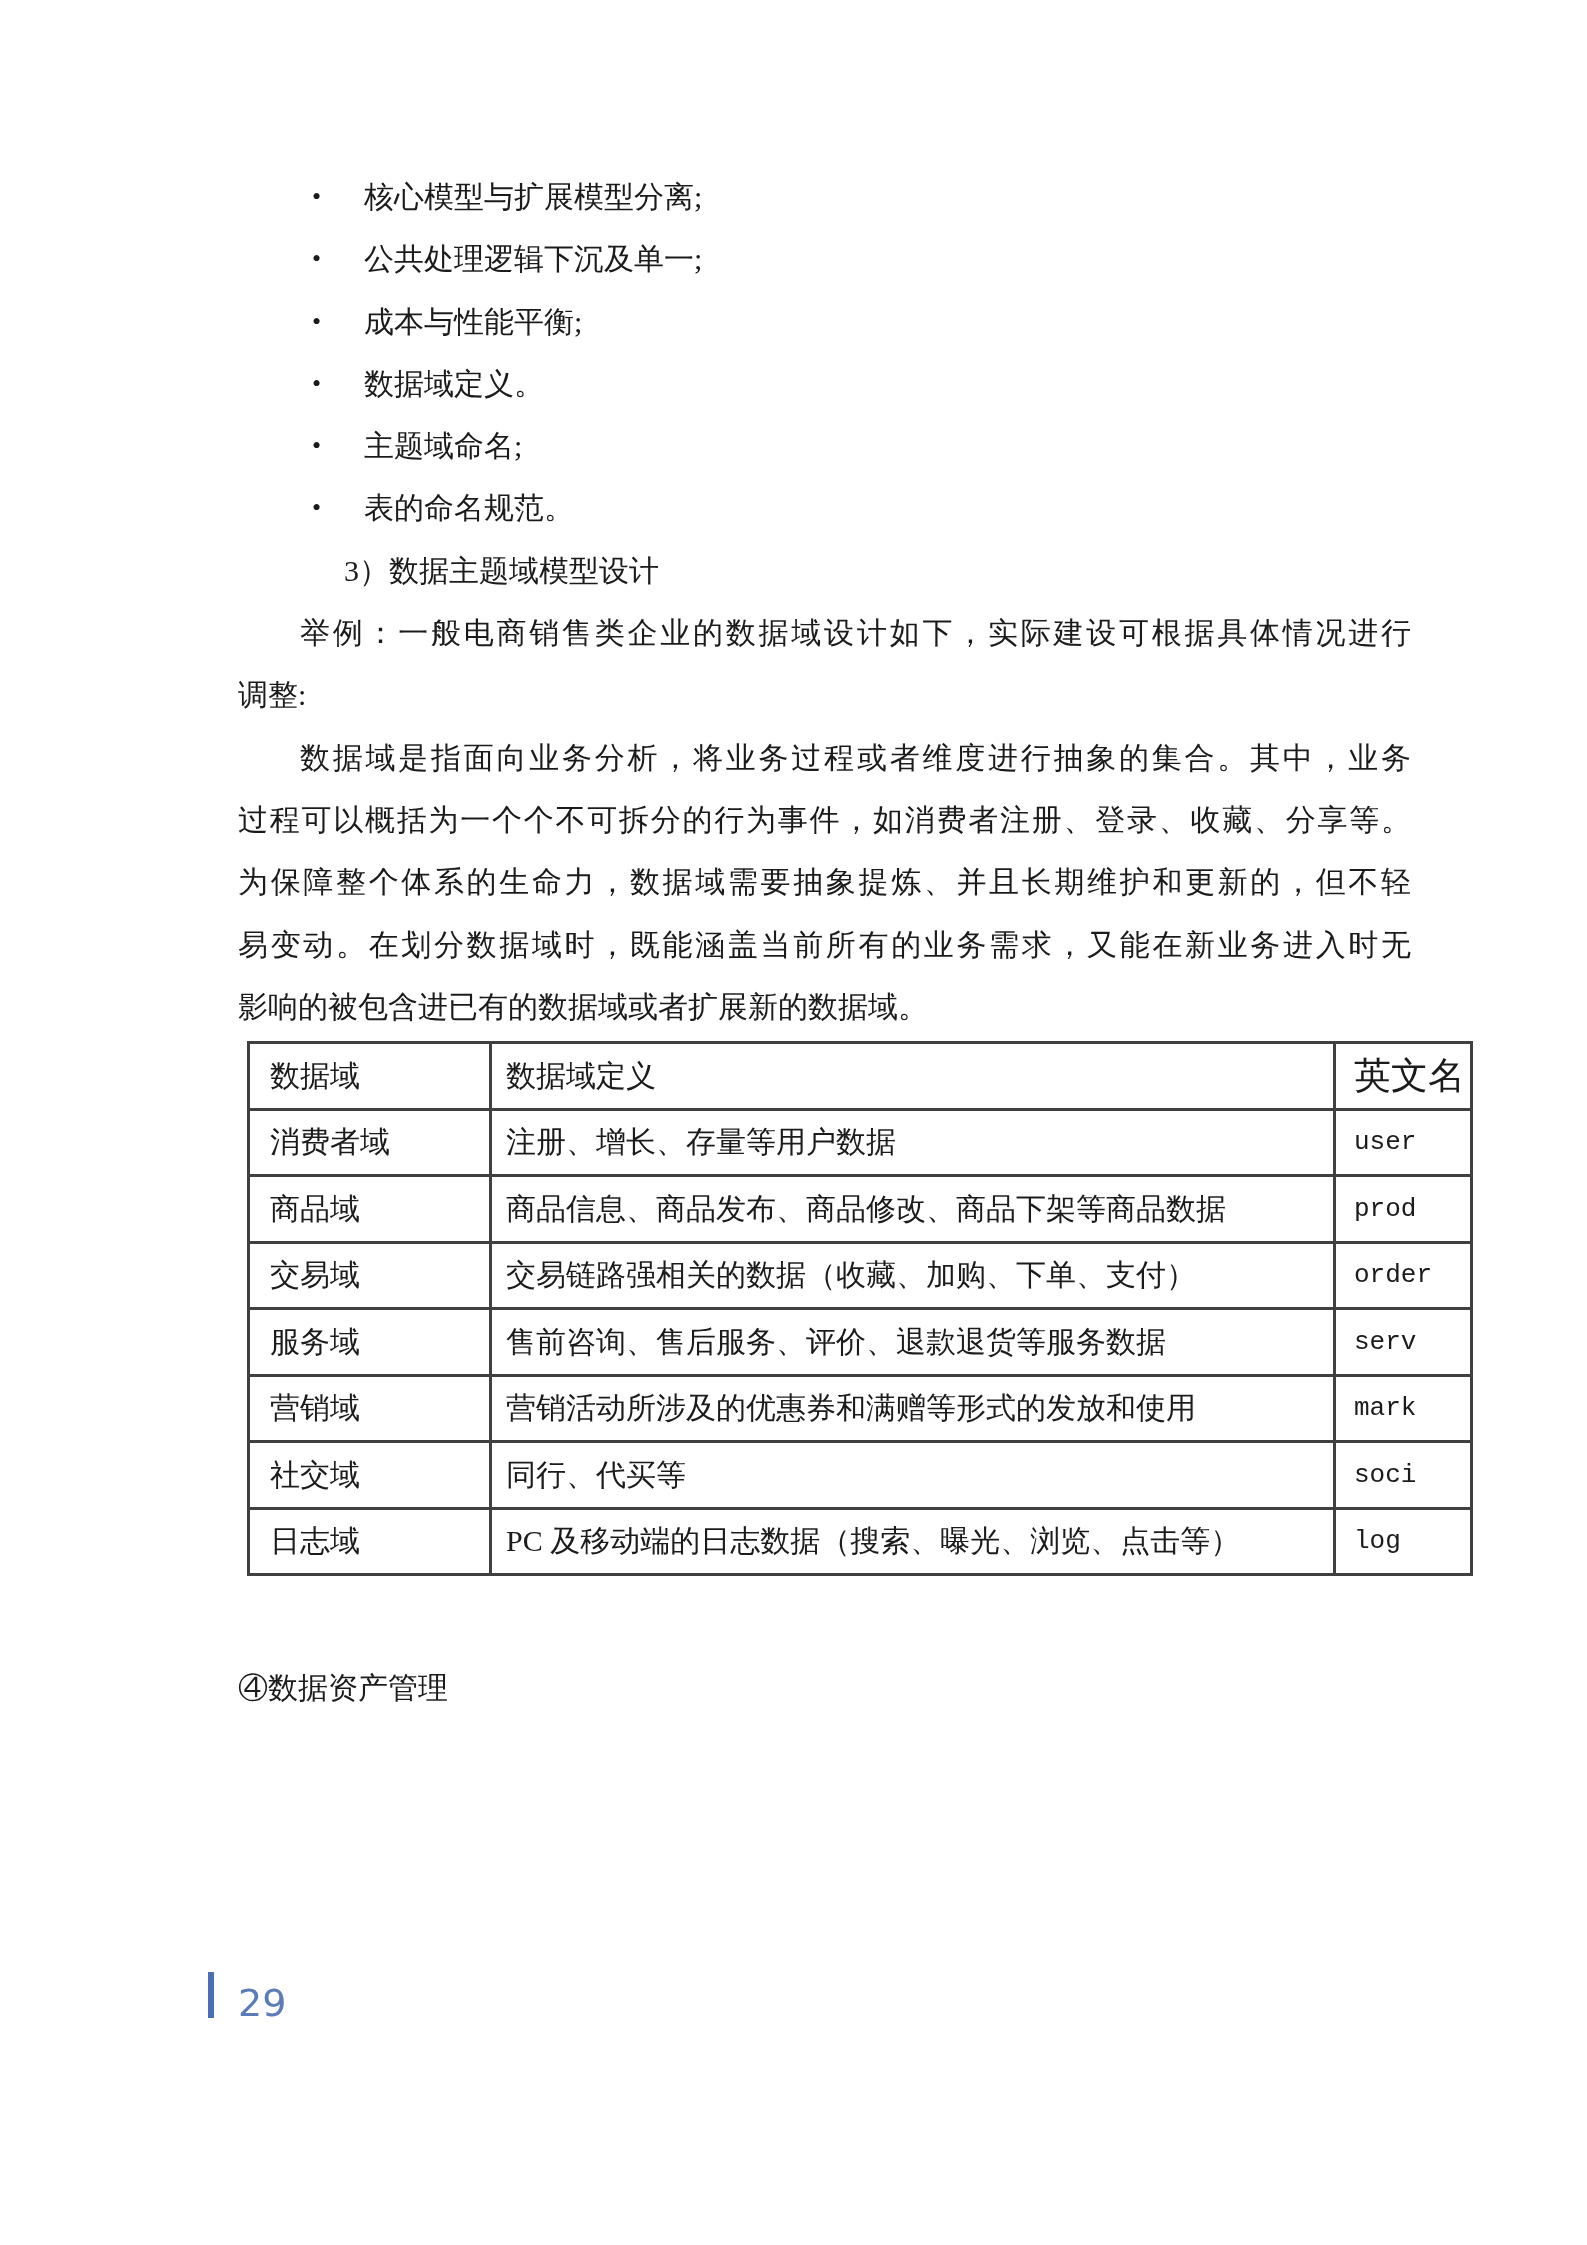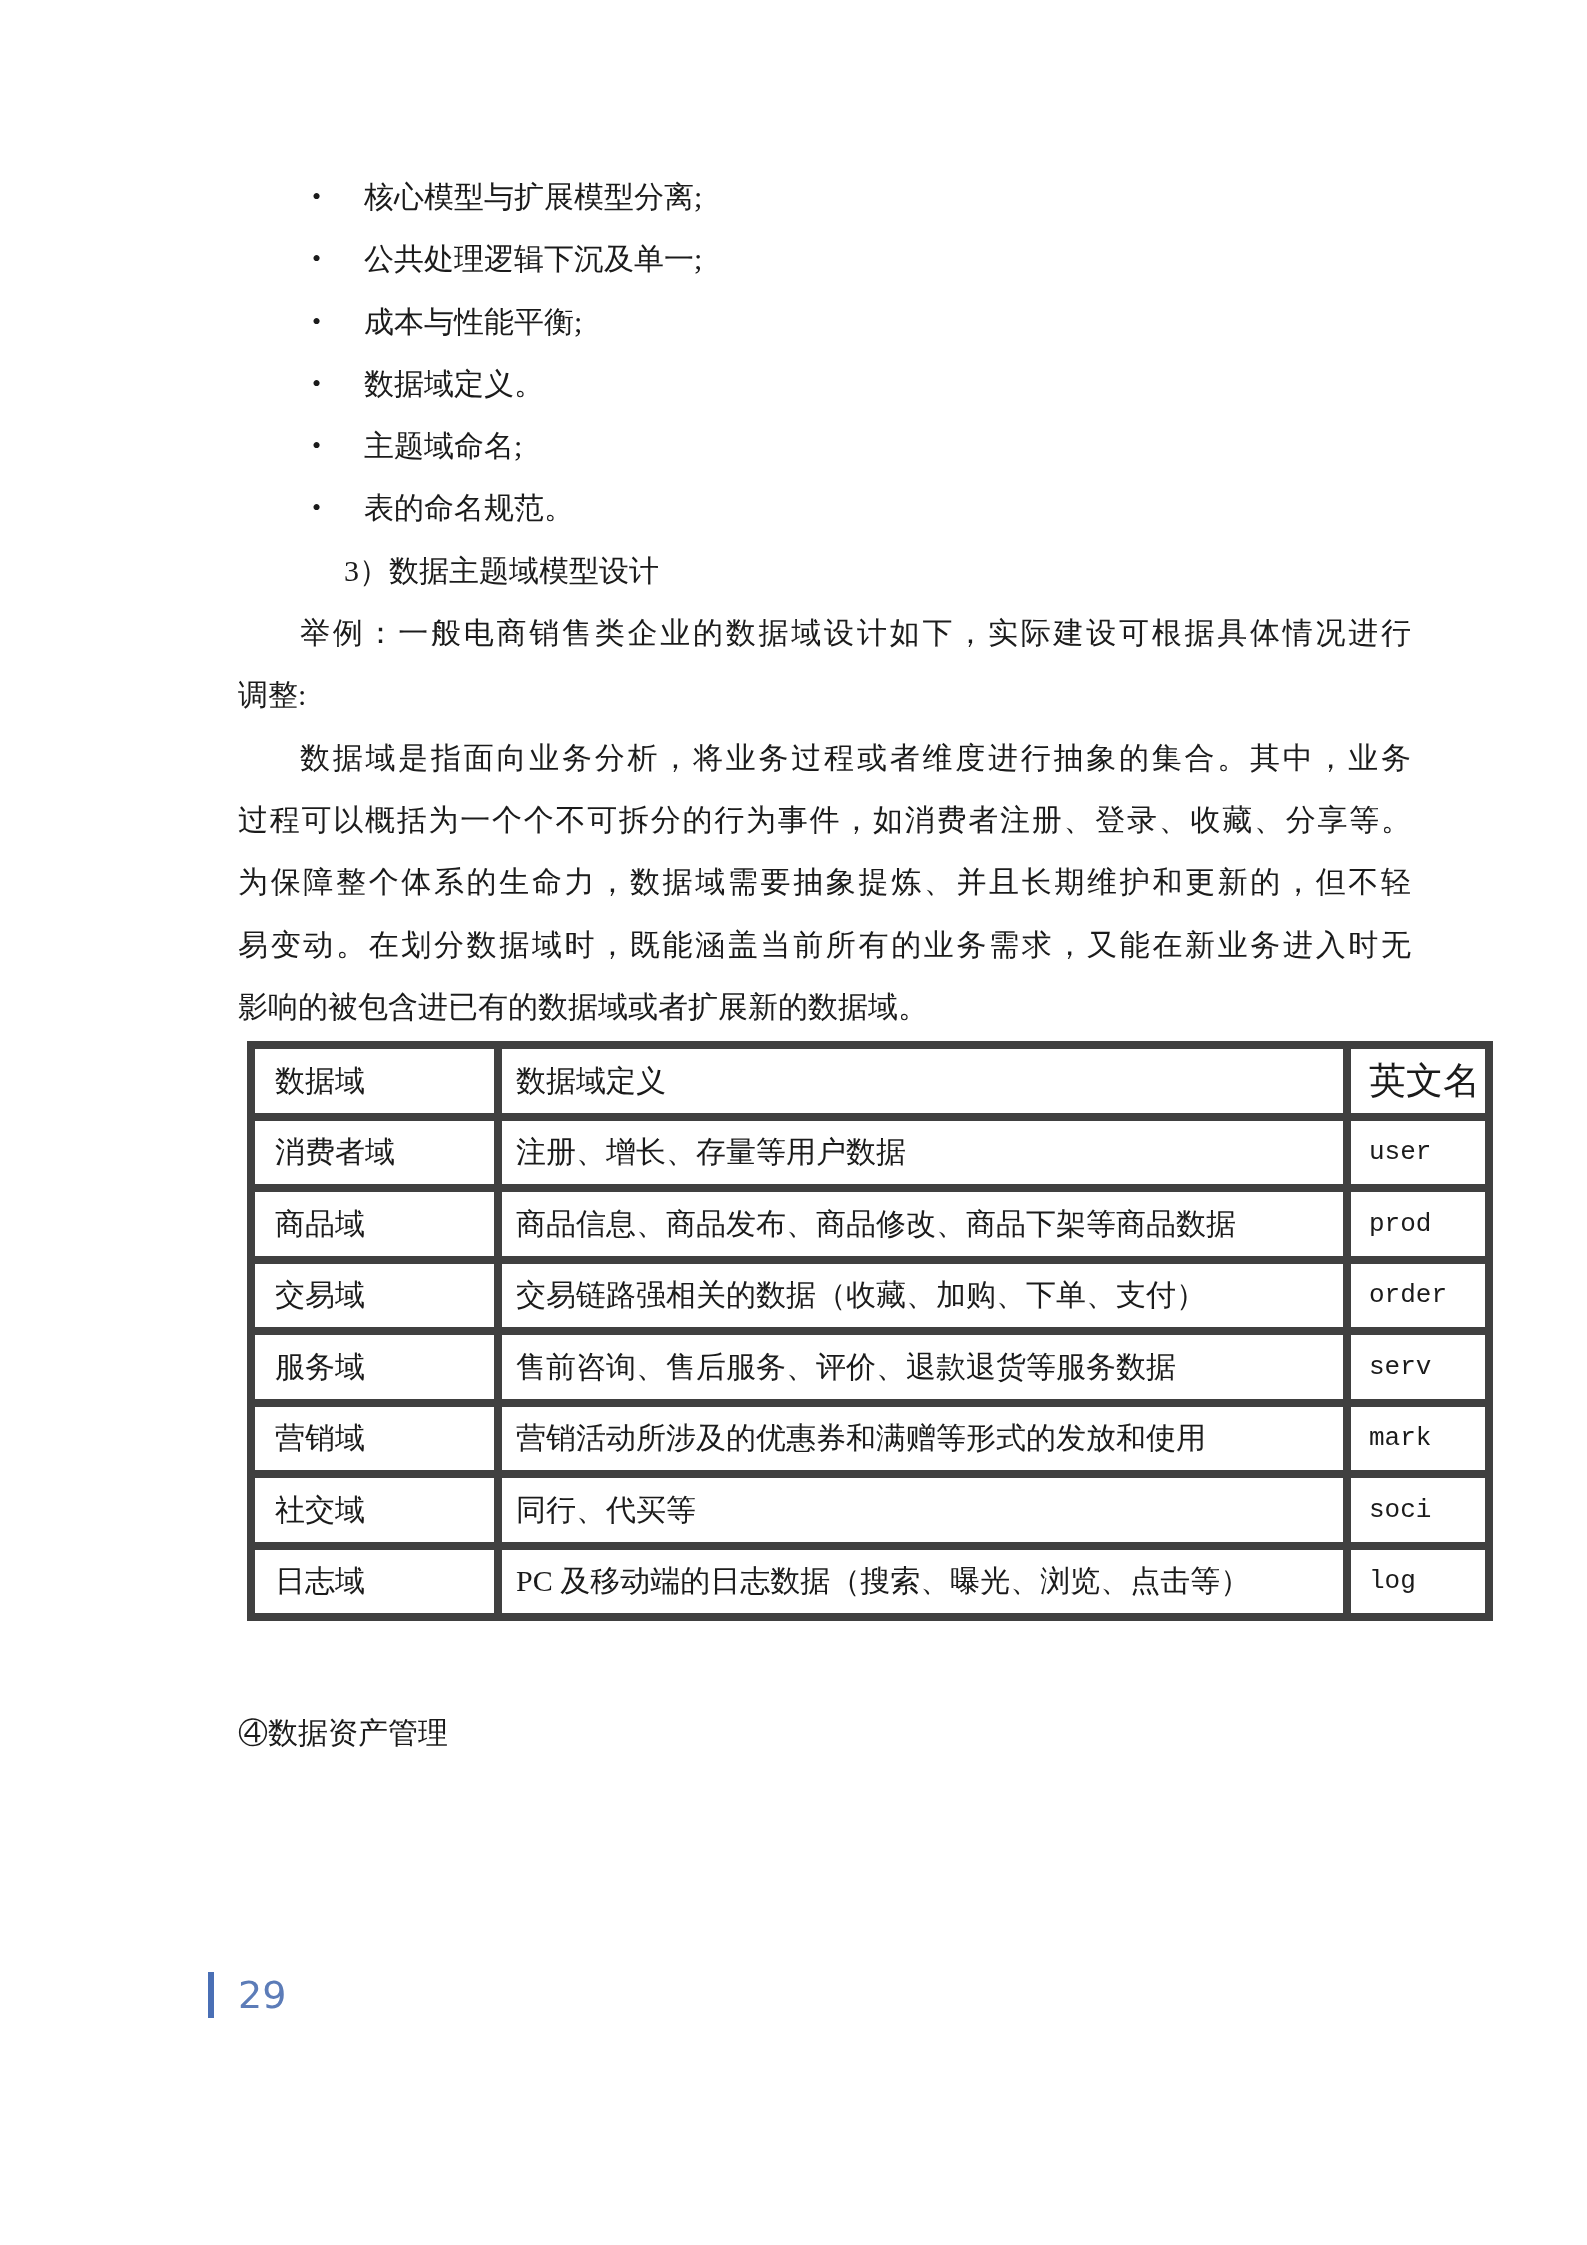--- a/index.html
+++ b/index.html
@@ -24,21 +24,21 @@
   .naming-label{padding-left:68px;}
   .sec3{padding-left:106px;}
   table.domains{
     border-collapse:collapse;
     margin-left:9px;margin-top:3px;
     table-layout:fixed;
     width:1162px;
     font-size:30px;
   }
   table.domains td,table.domains th{
-    border:8px solid #404040;
+    border:3px solid #404040;
     height:63.5px;
     font-weight:normal;
     text-align:left;
     vertical-align:middle;
     padding:0;
     overflow:hidden;
     white-space:nowrap;
   }
   .c1{width:219px;padding-left:20px !important;}
   .c2{width:827px;padding-left:14px !important;}
@@ -177,15 +177,15 @@
           </tr>
 
         </tbody>
     </table>
 
     <div class="line sec4">④数据资产管理</div>
 
   </div>
 
   <div class="footer-bar" style="background: rgb(74, 111, 181);"></div>
-  <div class="page-number" style="color: rgb(92, 124, 184);">29</div>
+  <div class="page-number" style="color: rgb(92, 124, 184); margin-top: 8px;">29</div>
 
 </div>
 
 </body></html>

